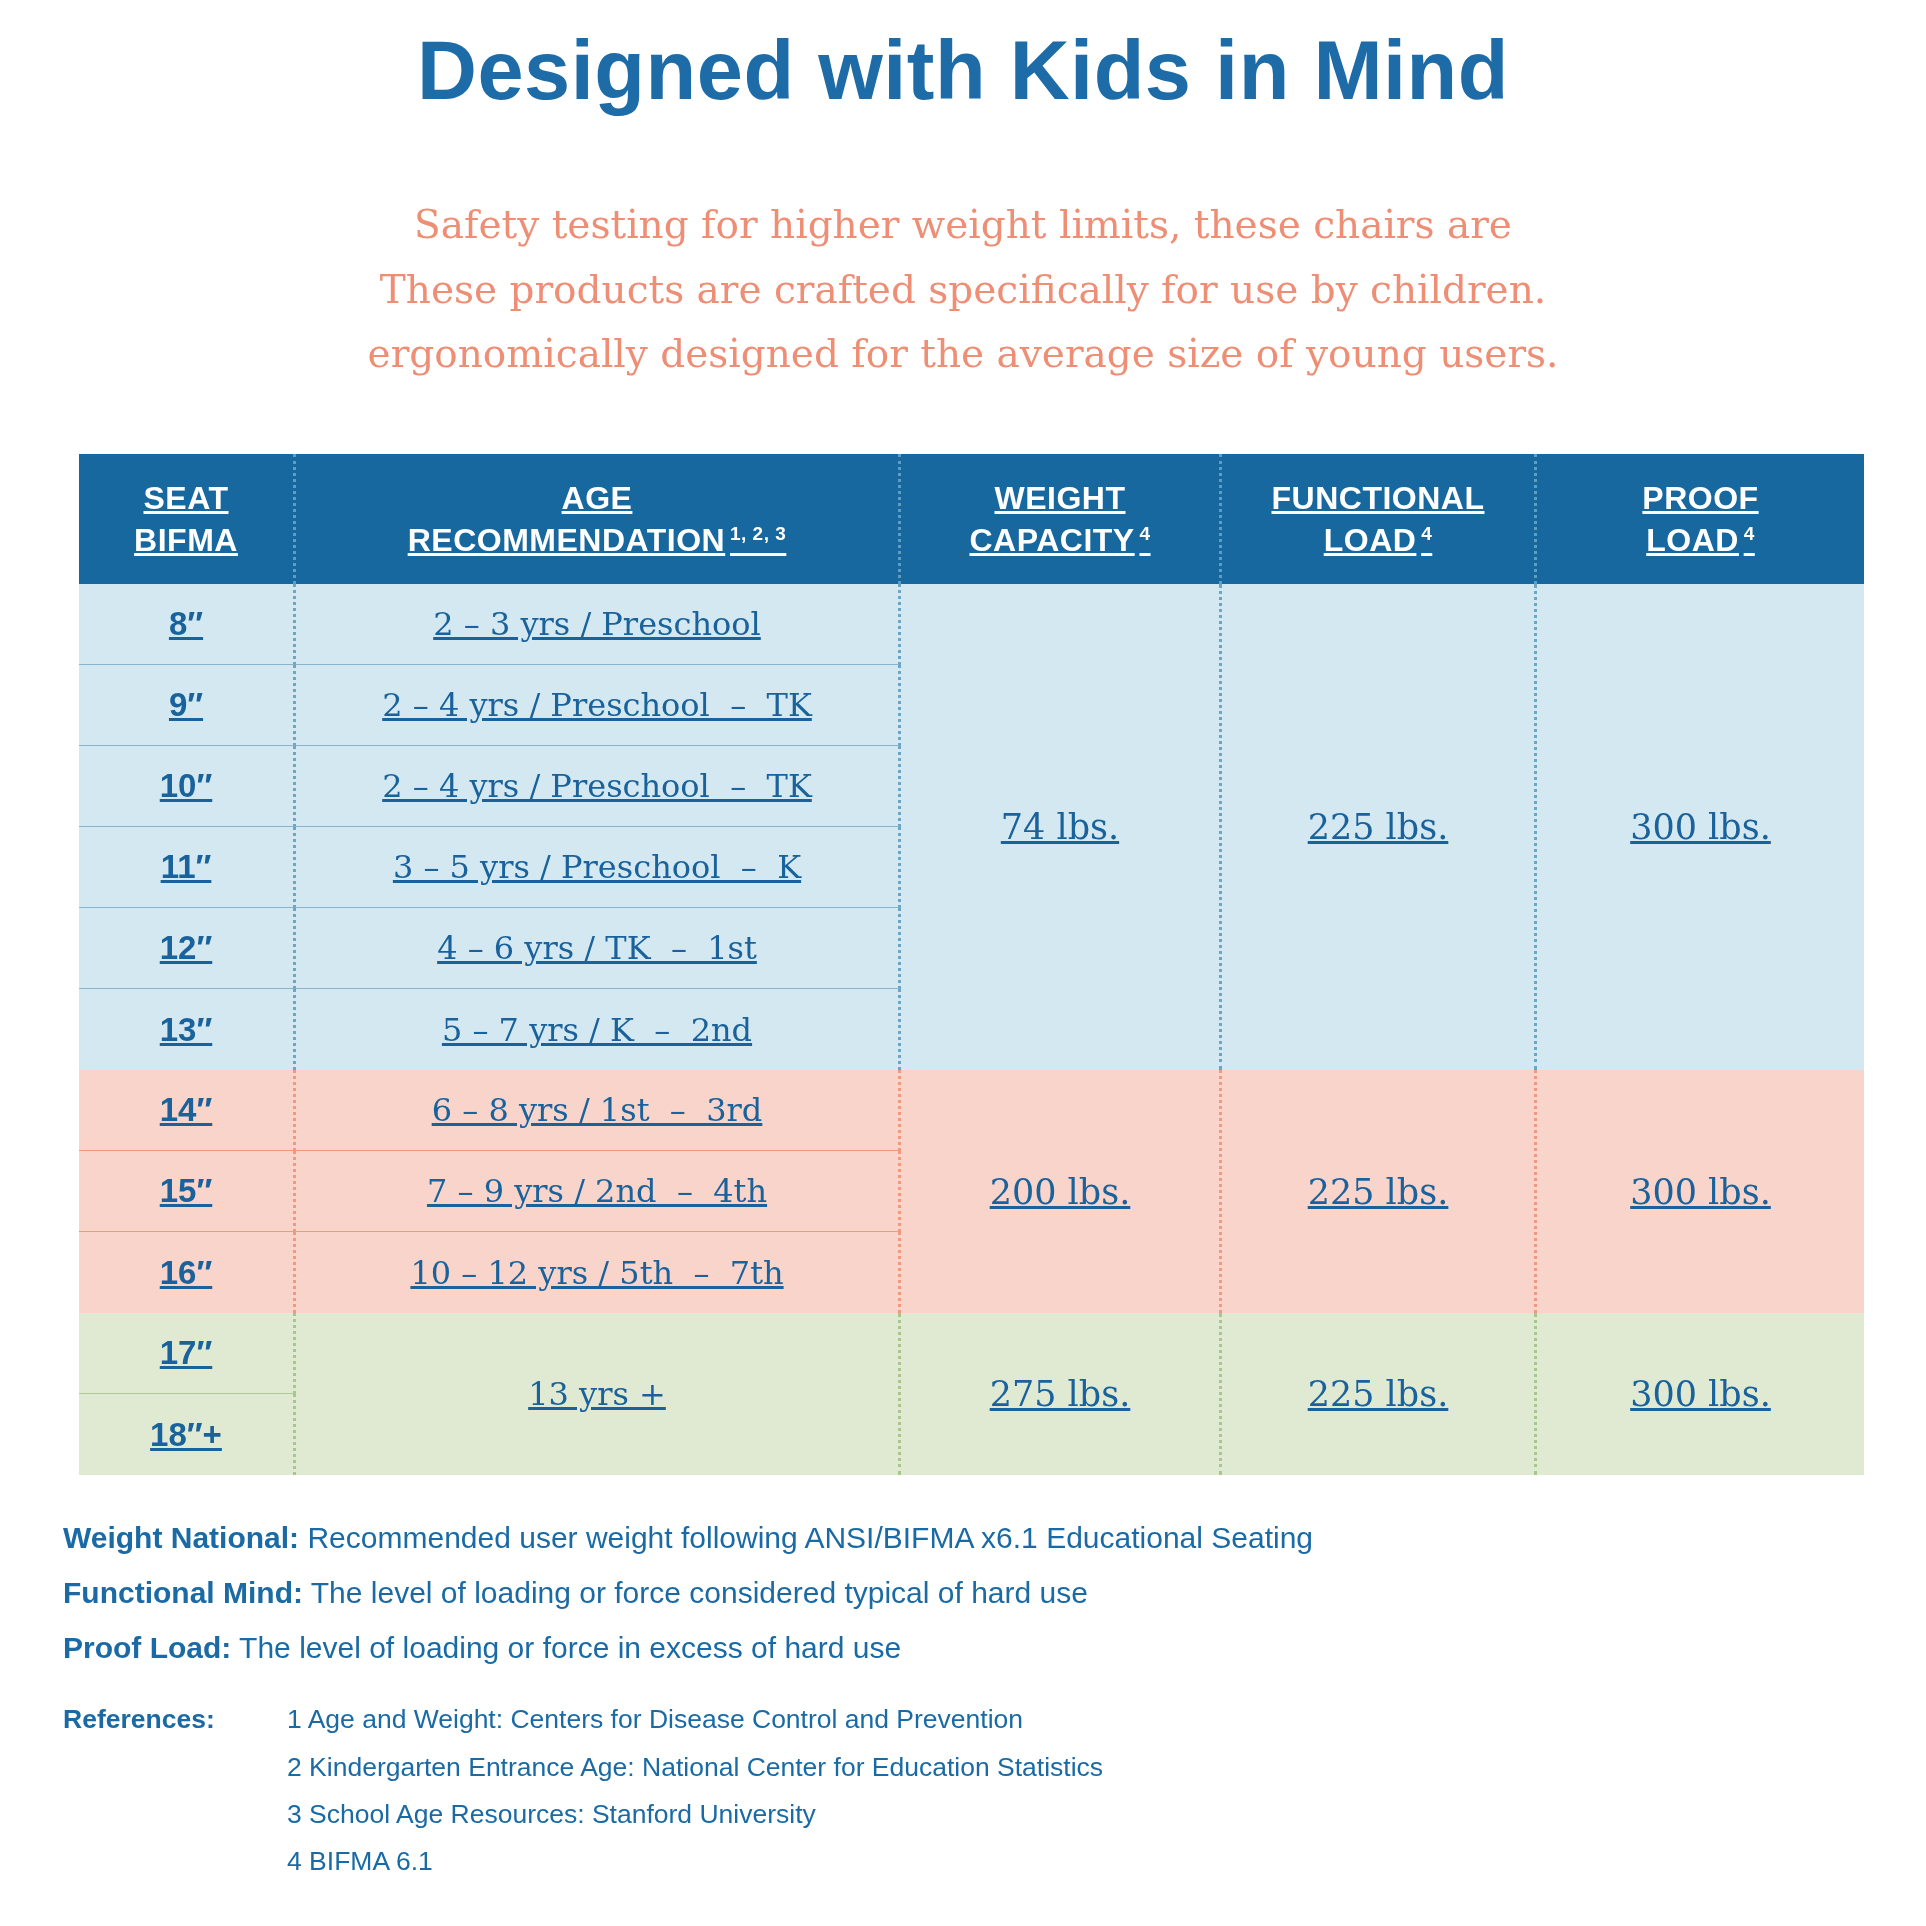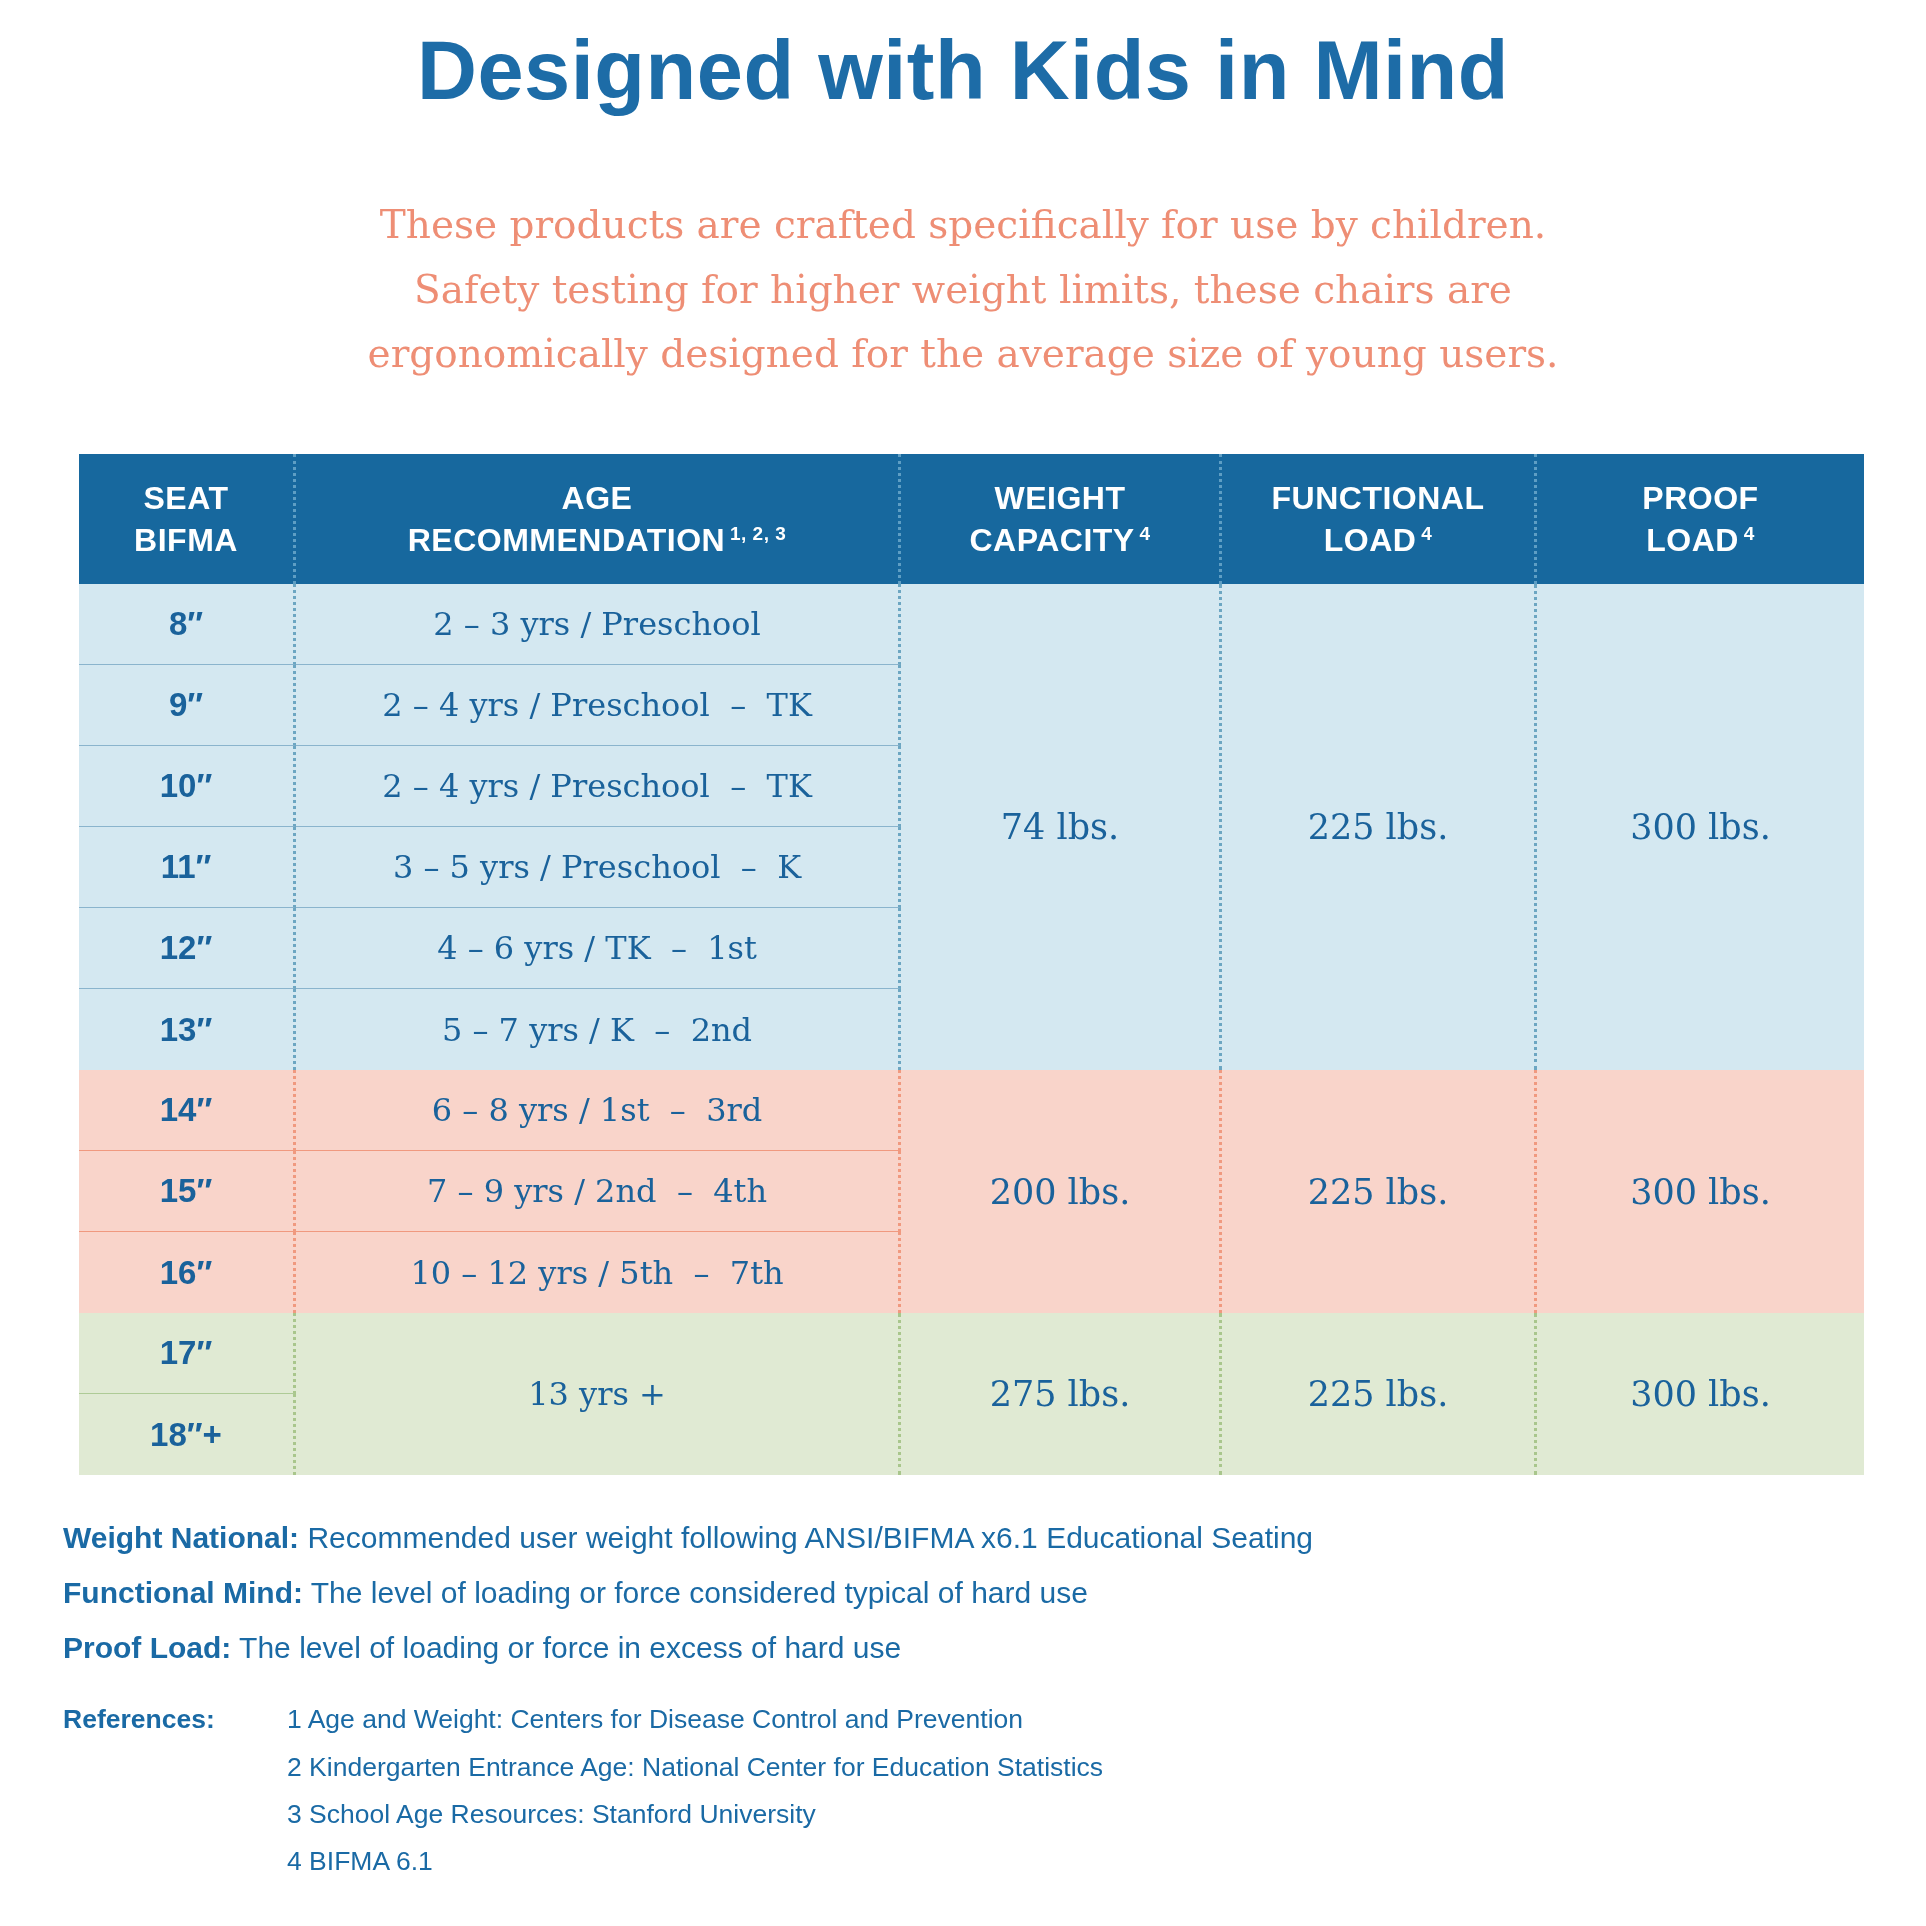--- a/index.html
+++ b/index.html
@@ -39,20 +39,21 @@
     display: grid;
     grid-template-columns: 217px 605px 321px 315px 327px;
     grid-template-rows: 130px repeat(11, 81px);
   }
   .cell {
     display: flex;
     align-items: center;
     justify-content: center;
     box-sizing: border-box;
     text-align: right;
+    text-decoration: underline;
   }
   .hdr {
     background: var(--header-blue, #17689E);
     color: #ffffff;
     flex-direction: column;
     font-weight: bold;
     font-size: 32px;
     line-height: 1.32;
     letter-spacing: 0.5px;
   }
@@ -103,22 +104,22 @@
   .refs-items div { line-height: 1.78; }
 </style>
 </head>
 <body>
 
 <div class="page">
 
   <div class="title">Designed with Kids in Mind</div>
 
   <div class="subtitle">
+    <div>Safety testing for higher weight limits, these chairs are</div>
     <div>These products are crafted specifically for use by children.</div>
-    <div>Safety testing for higher weight limits, these chairs are</div>
     <div>ergonomically designed for the average size of young users.</div>
   </div>
 
   <div class="chart-table">
 
     <div class="cell hdr v-hdr" style="grid-row:1;grid-column:1">
       <div>SEAT</div>
       <div>BIFMA</div>
     </div>
     <div class="cell hdr v-hdr" style="grid-row:1;grid-column:2">

